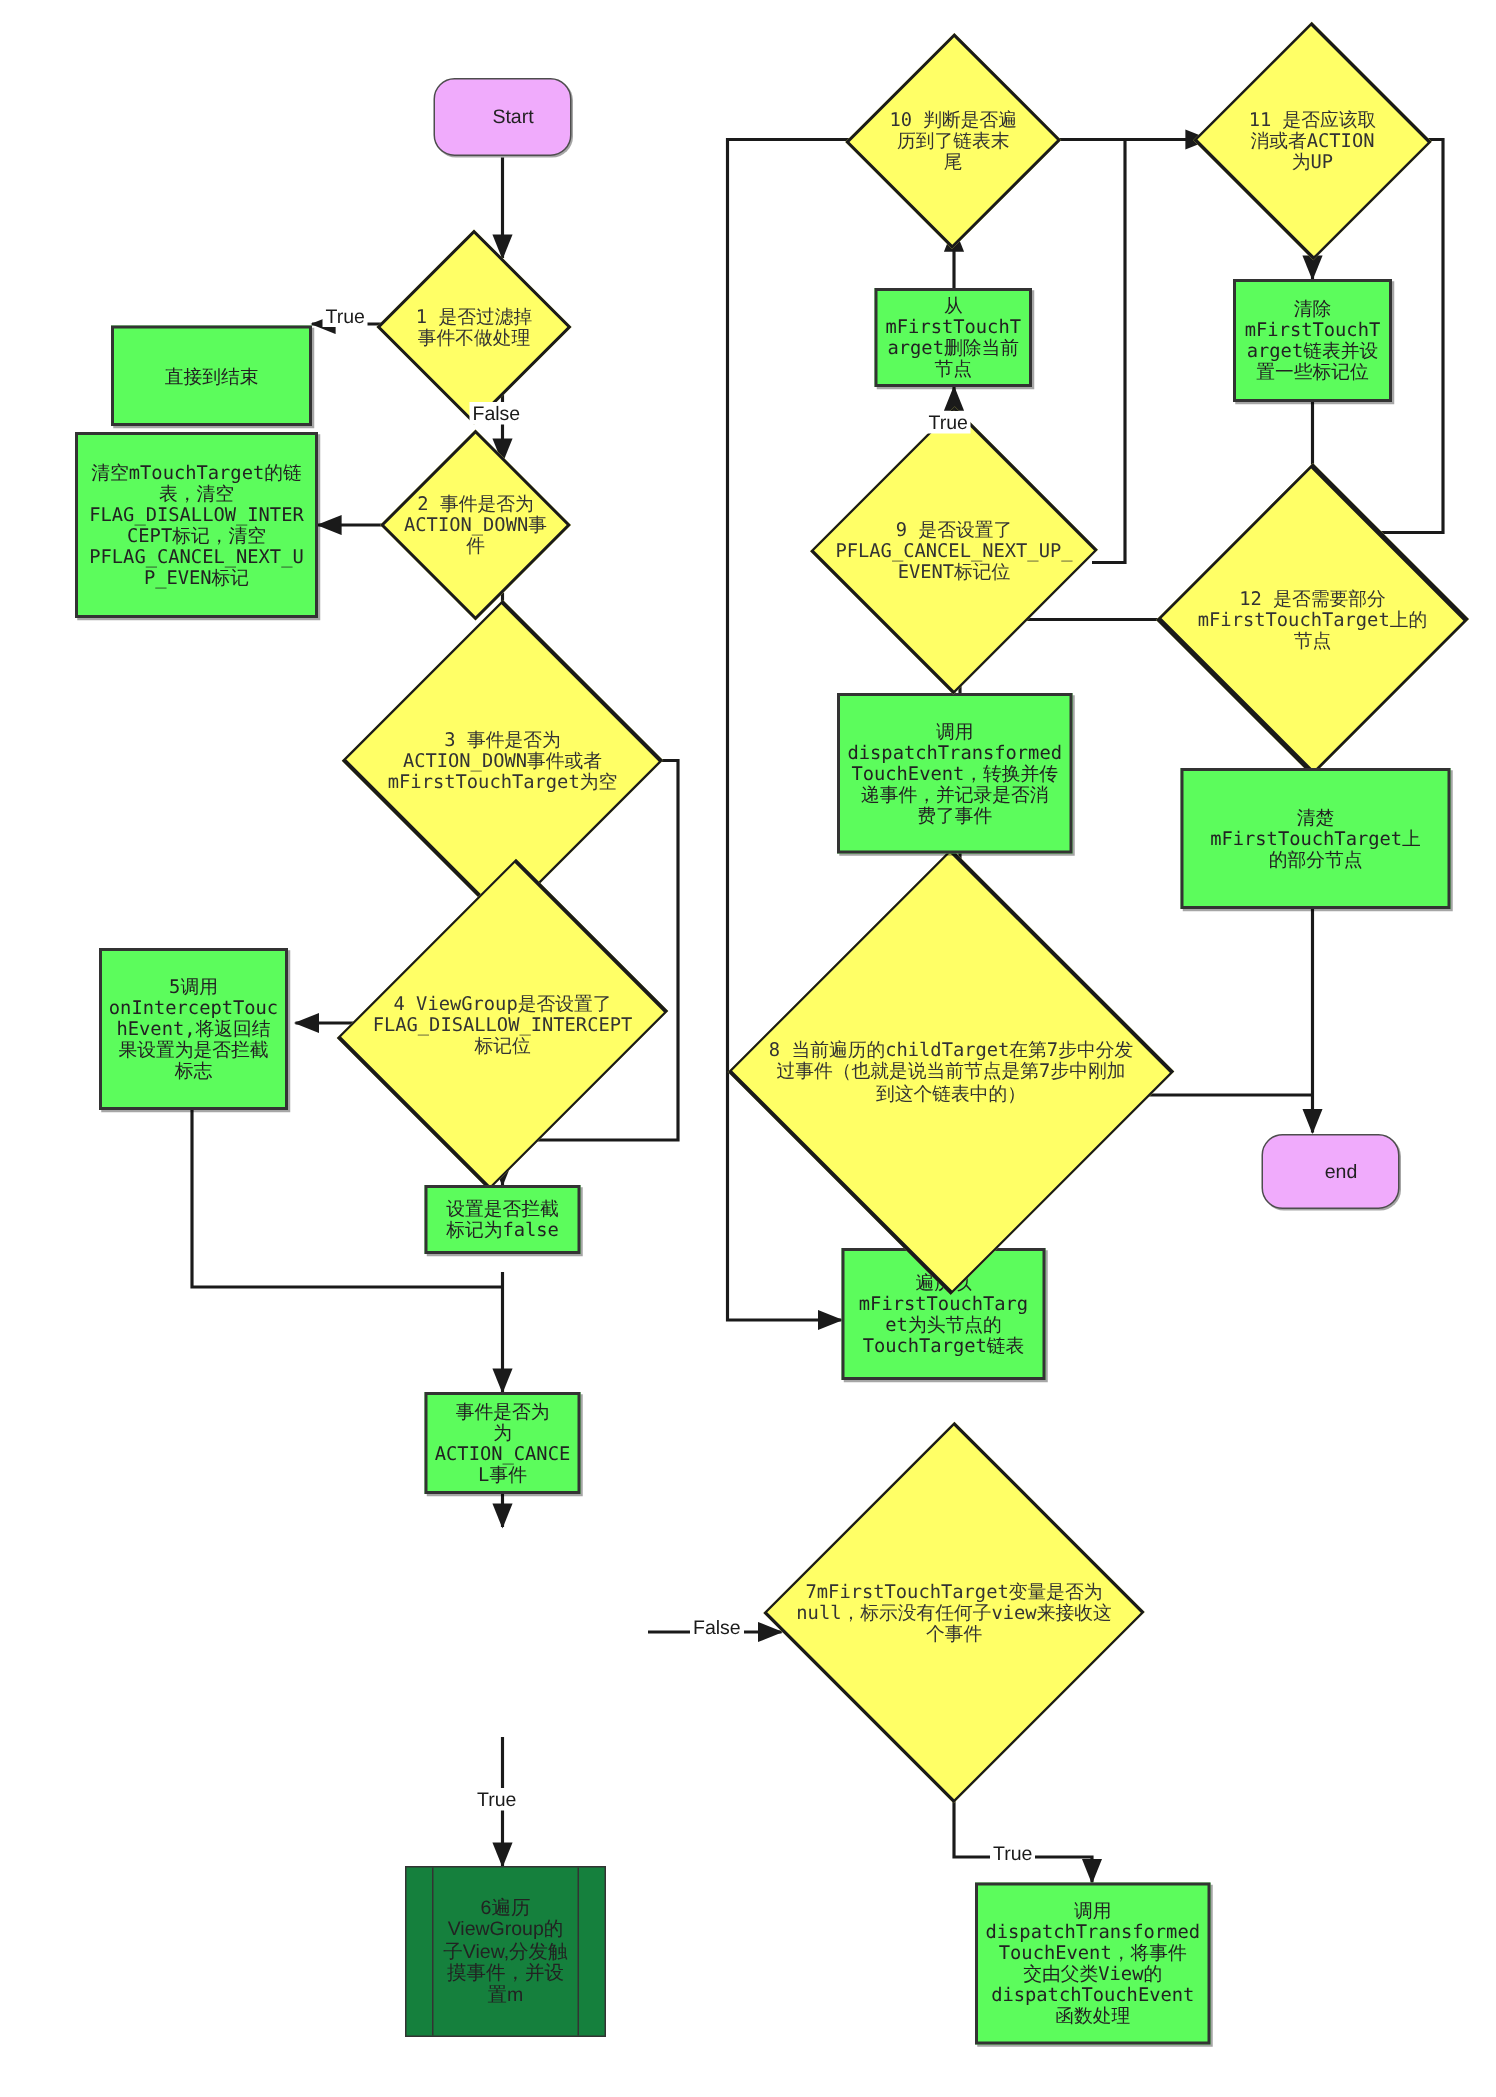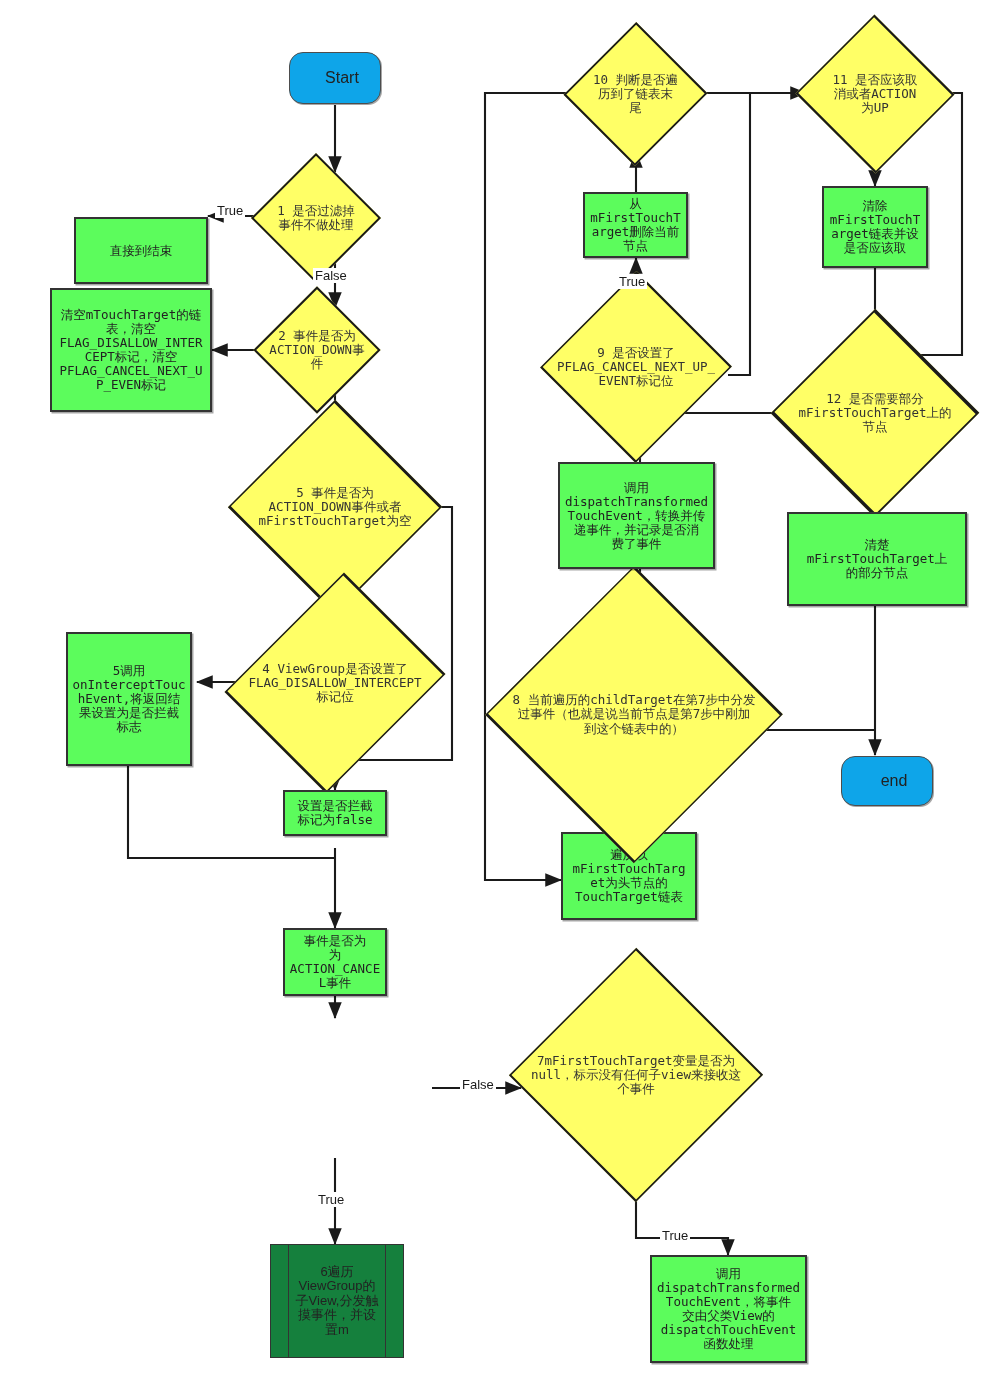--- a/index.html
+++ b/index.html
@@ -5,22 +5,22 @@
   html,body{margin:0;padding:0;background:#ffffff;}
   #canvas{position:relative;width:997px;height:1398px;background:#ffffff;
           font-family:"Liberation Sans","DejaVu Sans",sans-serif;overflow:hidden;}
   svg.wires{position:absolute;left:0;top:0;width:997px;height:1398px;pointer-events:none;}
 
   .node{position:absolute;box-sizing:border-box;display:flex;align-items:center;
         justify-content:center;text-align:center;color:#222;}
   .node .txt{display:block;width:100%;line-height:1.12;white-space:pre-line;}
 
   
-  .term{background:#0ea5e9;border:1.5px solid #4d4d4d;border-radius:14px;
-        box-shadow:1px 1px 0 rgba(0,0,0,.35);font-size:16px;padding-left:14px;}
+  .term{background:#f0abfc;border:1.5px solid #4d4d4d;border-radius:14px;
+        box-shadow:1px 1px 0 rgba(0,0,0,.35);font-size:13px;padding-left:14px;}
 
   
   .proc{background:#5cfc5c;border:2px solid #333333;
         box-shadow:1.5px 1.5px 0 rgba(0,0,0,.35);
         font-size:12.5px;font-family:"DejaVu Sans Mono","Liberation Mono",monospace;}
 
   
   .subproc{background:#15803d;border:1.5px solid #333333;font-size:13px;}
   .subproc:before,.subproc:after{content:"";position:absolute;top:0;bottom:0;
         width:0;border-left:1.5px solid #333333;}
@@ -142,33 +142,33 @@
     <span class="txt">清空mTouchTarget的链
 表，清空
 FLAG_DISALLOW_INTER
 CEPT标记，清空
 PFLAG_CANCEL_NEXT_U
 P_EVEN标记</span>
   </div>
 
   <div class="dec" style="left:238px;top:452px;width:194px;height:110px;">
     <div class="shape" style="transform:rotate(45deg) scale(0.78,1.38);"></div>
-    <div class="lbl">5  事件是否为
+    <div class="lbl">3  事件是否为
 ACTION_DOWN事件或者
 mFirstTouchTarget为空</div>
   </div>
 
   <div class="dec" style="left:238px;top:618px;width:194px;height:130px;">
     <div class="shape" style="transform:rotate(45deg) scale(0.74,1.30);"></div>
     <div class="lbl">4  ViewGroup是否设置了
 FLAG_DISALLOW_INTERCEPT
 标记位</div>
   </div>
 
-  <div class="node proc" style="left:66px;top:632px;width:126px;height:134px;">
+  <div class="node proc" style="left:66px;top:632px;width:126px;height:108px;">
     <span class="txt">5调用
 onInterceptTouc
 hEvent,将返回结
 果设置为是否拦截
 标志</span>
   </div>
 
   <div class="node proc" style="left:283px;top:790px;width:104px;height:46px;">
     <span class="txt">设置是否拦截
 标记为false</span>
@@ -253,21 +253,21 @@
     <div class="shape" style="transform:rotate(45deg) scale(0.82,1.14);"></div>
     <div class="lbl">11  是否应该取
 消或者ACTION
 为UP</div>
   </div>
 
   <div class="node proc" style="left:822px;top:186px;width:106px;height:82px;">
     <span class="txt">清除
 mFirstTouchT
 arget链表并设
-是否应该取</span>
+置一些标记位</span>
   </div>
 
   <div class="dec" style="left:795px;top:370px;width:160px;height:86px;">
     <div class="shape" style="transform:rotate(45deg) scale(0.92,1.72);"></div>
     <div class="lbl">12  是否需要部分
 mFirstTouchTarget上的
 节点</div>
   </div>
 
   <div class="node proc" style="left:787px;top:512px;width:180px;height:94px;">

